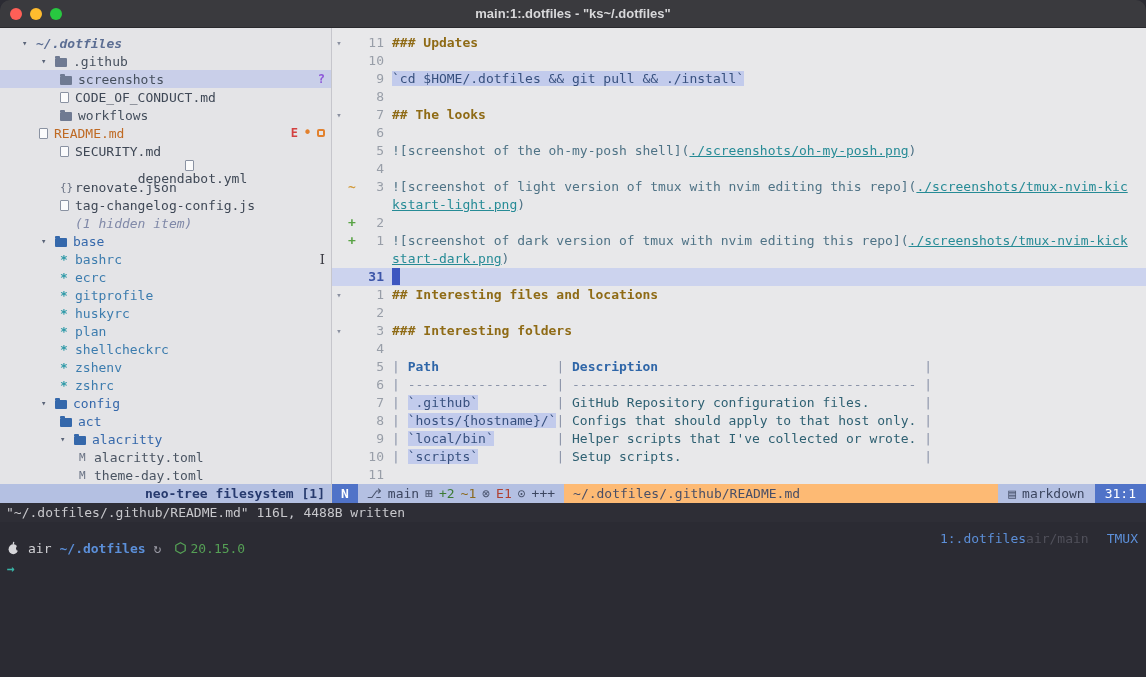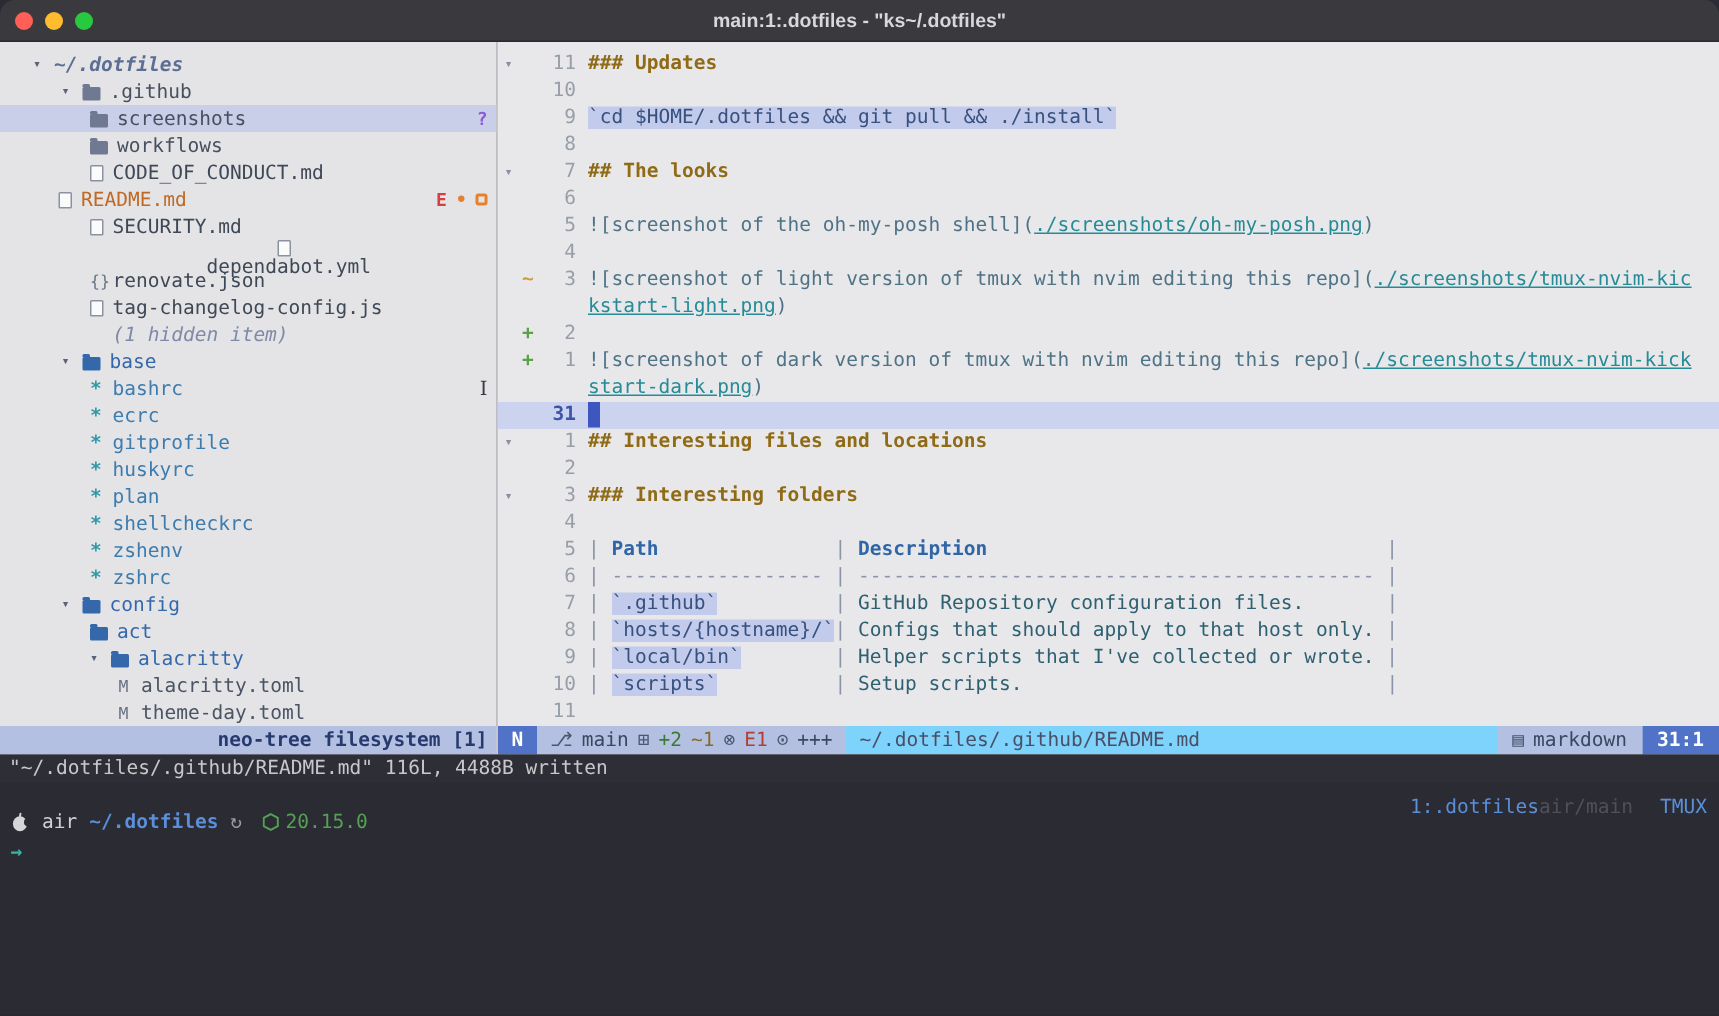--- a/index.html
+++ b/index.html
@@ -74,23 +74,23 @@
   .seg-th { color:#2f66a8; font-weight:bold; }
   .seg-td { color:#2e6072; }
   .seg-pl { color:#3f4856; }
 
   
   .statusline { height:19px; display:flex; align-items:stretch; font-size:13px; line-height:19px; white-space:pre; }
   .sl-mode { background:var(--accent-blue); color:#ffffff; font-weight:bold; padding:0 9px; }
   .sl-git { background:#b4c0e2; color:#3c4660; padding:0 9px; display:inline-flex; gap:6px; }
   .sl-ic { color:#4c5670; }
   .sl-add { color:#3c7a34; } .sl-chg { color:#8a6a20; } .sl-err { color:#b04030; }
-  .sl-path { flex:1; background:#7dd3fc; color:#4a4f66; padding:0 9px; overflow:hidden; }
+  .sl-path { flex:1; background:#fdba74; color:#4a4f66; padding:0 9px; overflow:hidden; }
   .sl-ft { background:#b4c0e2; color:#3c4660; padding:0 10px; display:inline-flex; gap:6px; }
-  .sl-pos { background:var(--accent-blue); color:#ffffff; font-weight:bold; padding:0 10px; }
+  .sl-pos { background:var(--accent-blue); color:#ffffff; font-weight:normal; padding:0 10px; }
 
   
   .cmdline { position:absolute; top:503px; left:0; right:0; height:19px; background:#2e2e36;
              color:#c8c8cc; font-size:13px; line-height:19px; padding:0 6px; white-space:pre; }
   .bottom { position:absolute; top:522px; left:0; right:0; bottom:0; display:flex; flex-direction:row;
             background:#2b2b33; }
   .shell { flex:1; padding:16px 0 0 7px; font-size:13px; }
   .prompt-line { height:20px; display:flex; align-items:center; gap:8px; color:#d2d2d6; }
   .cwd { color:#5b8fd9; font-weight:bold; }
   .refresh { color:#9a9aa4; }
@@ -116,22 +116,22 @@
     </div>
     <div class="title">main:1:.dotfiles - "ks~/.dotfiles"</div>
   </div>
 
   <div class="main">
     <div class="tree-pane">
       <div class="tree-body">
           <div class="tree-row" style="padding-left: 22px;"><span class="arrow">▾</span><span class="t-root">~/.dotfiles</span></div>
           <div class="tree-row" style="padding-left: 41px;"><span class="arrow">▾</span><div class="i-folder"></div><span class="t-dim">.github</span></div>
           <div class="tree-row sel" style="padding-left: 60px;"><div class="i-folder"></div><span class="t-dim">screenshots</span><span class="badges"><span class="b-q">?</span></span></div>
+          <div class="tree-row" style="padding-left: 60px;"><div class="i-doc"></div><span class="t-file">CODE_OF_CONDUCT.md</span></div>
           <div class="tree-row" style="padding-left: 60px;"><div class="i-folder"></div><span class="t-dim">workflows</span></div>
-          <div class="tree-row" style="padding-left: 60px;"><div class="i-doc"></div><span class="t-file">CODE_OF_CONDUCT.md</span></div>
           <div class="tree-row" style="padding-left: 39px;"><div class="i-doc"></div><span class="t-md">README.md</span><span class="badges"><span class="b-e">E</span><span class="b-dot">•</span><span class="b-sq"></span></span></div>
           <div class="tree-row" style="padding-left: 60px;"><div class="i-doc"></div><span class="t-file">SECURITY.md</span></div>
           <div class="tree-row" style="padding-left: 60px; flex-direction: column;"><div class="i-doc"></div><span class="t-file">dependabot.yml</span></div>
           <div class="tree-row" style="padding-left: 60px;"><span class="i-text">{}</span><span class="t-file">renovate.json</span></div>
           <div class="tree-row" style="padding-left: 60px;"><div class="i-doc"></div><span class="t-file">tag-changelog-config.js</span></div>
           <div class="tree-row" style="padding-left: 60px; margin-left: 15px;"><span class="t-hidden">(1 hidden item)</span></div>
           <div class="tree-row" style="padding-left: 41px;"><span class="arrow">▾</span><div class="i-folder blue"></div><span class="t-blue">base</span></div>
           <div class="tree-row" style="padding-left: 60px;"><span class="i-star">*</span><span class="t-rc">bashrc</span><span class="badges"><span class="b-ibeam">I</span></span></div>
           <div class="tree-row" style="padding-left: 60px;"><span class="i-star">*</span><span class="t-rc">ecrc</span></div>
           <div class="tree-row" style="padding-left: 60px;"><span class="i-star">*</span><span class="t-rc">gitprofile</span></div>

